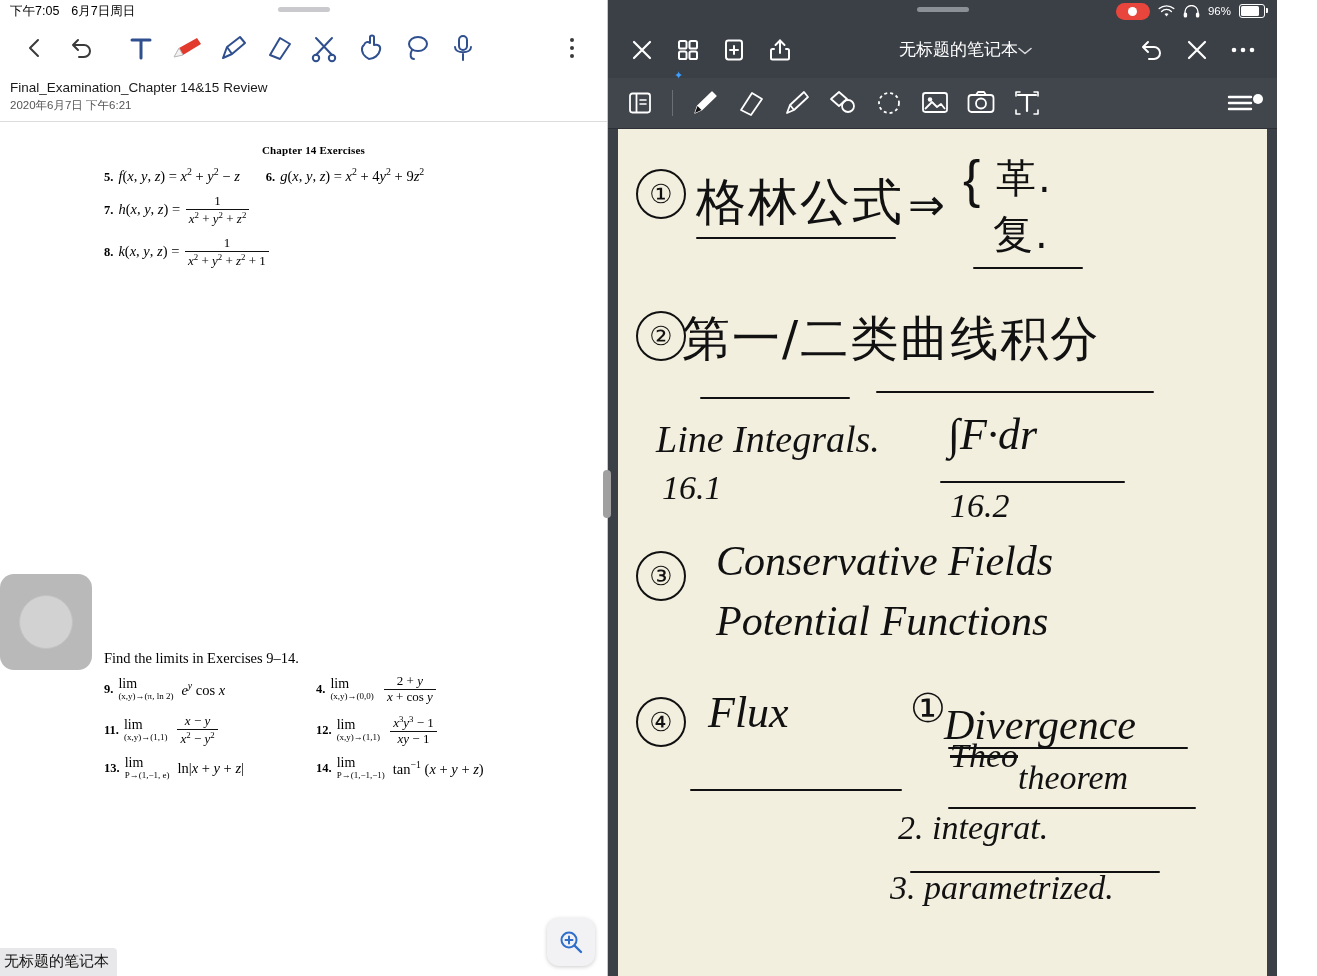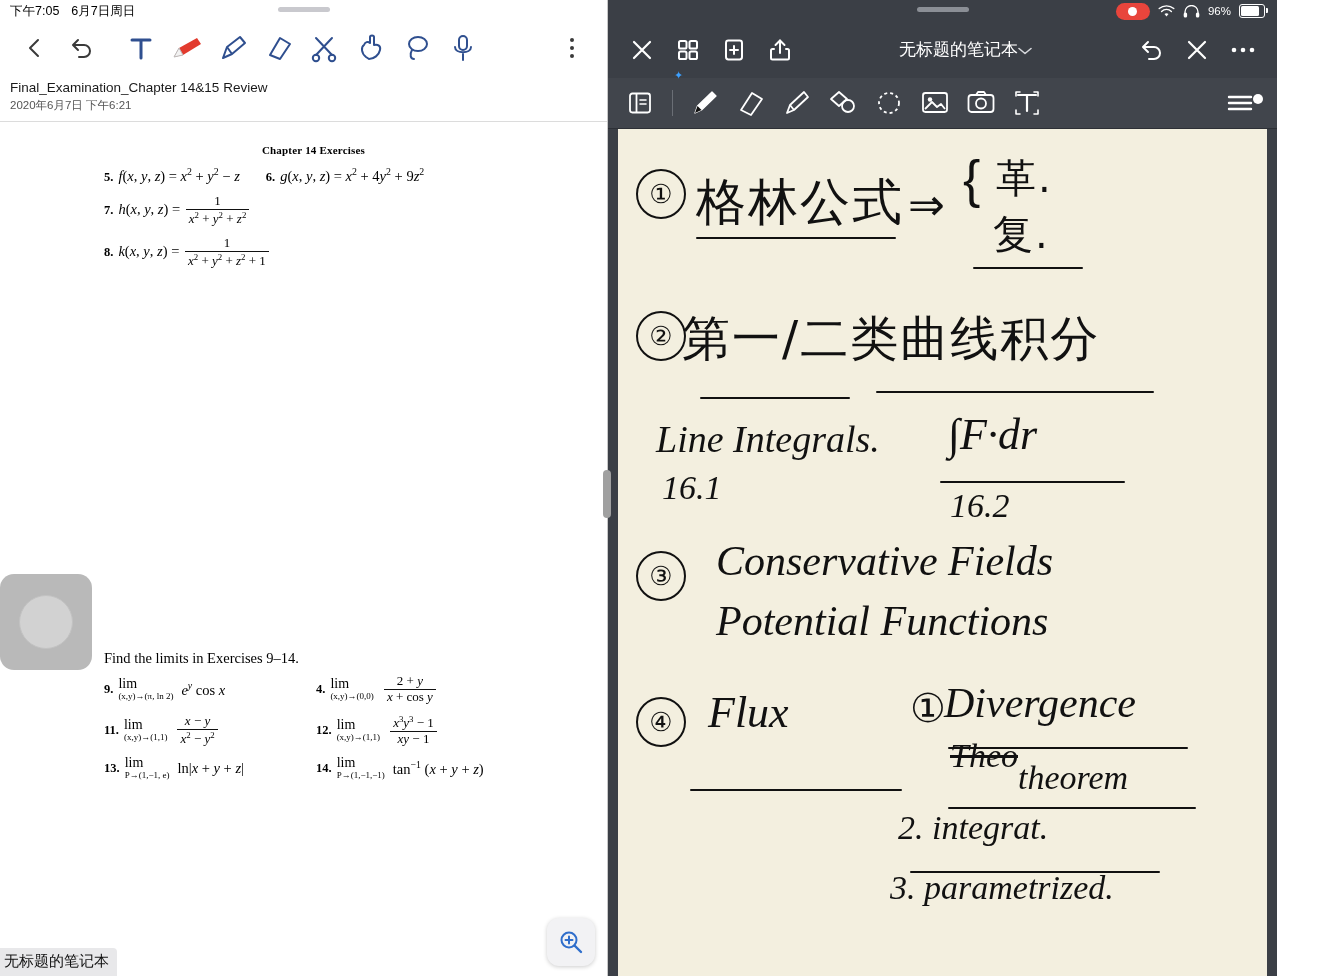--- a/index.html
+++ b/index.html
@@ -740,21 +740,21 @@
       <div class="hand cursive" style="left:98px; top:408px; font-size:42px;">Conservative Fields</div>
       <div class="hand cursive" style="left:98px; top:468px; font-size:42px;">Potential Functions</div>
 
       <div class="hand" style="left:18px; top:568px;">
         <span class="circnum">④</span>
       </div>
       <div class="hand cursive" style="left:90px; top:558px; font-size:44px;">Flux</div>
       <div class="uline" style="left:72px; top:660px; width:212px;"></div>
 
       <div class="hand" style="left:292px; top:556px; font-size:40px;">①</div>
-      <div class="hand cursive" style="left:326px; top:550px; font-size:42px;">Divergence</div>
+      <div class="hand cursive" style="left:326px; top:572px; font-size:42px;">Divergence</div>
       <div class="uline" style="left:330px; top:618px; width:240px;"></div>
       <div class="hand cursive strike" style="left:332px; top:608px; font-size:34px;">Theo</div>
       <div class="hand cursive" style="left:400px; top:630px; font-size:34px;">theorem</div>
       <div class="uline" style="left:330px; top:678px; width:248px;"></div>
 
       <div class="hand cursive" style="left:280px; top:680px; font-size:34px;">2. integrat.</div>
       <div class="uline" style="left:292px; top:742px; width:250px;"></div>
       <div class="hand cursive" style="left:272px; top:740px; font-size:34px;">3. parametrized.</div>
     </div>
   </div>

